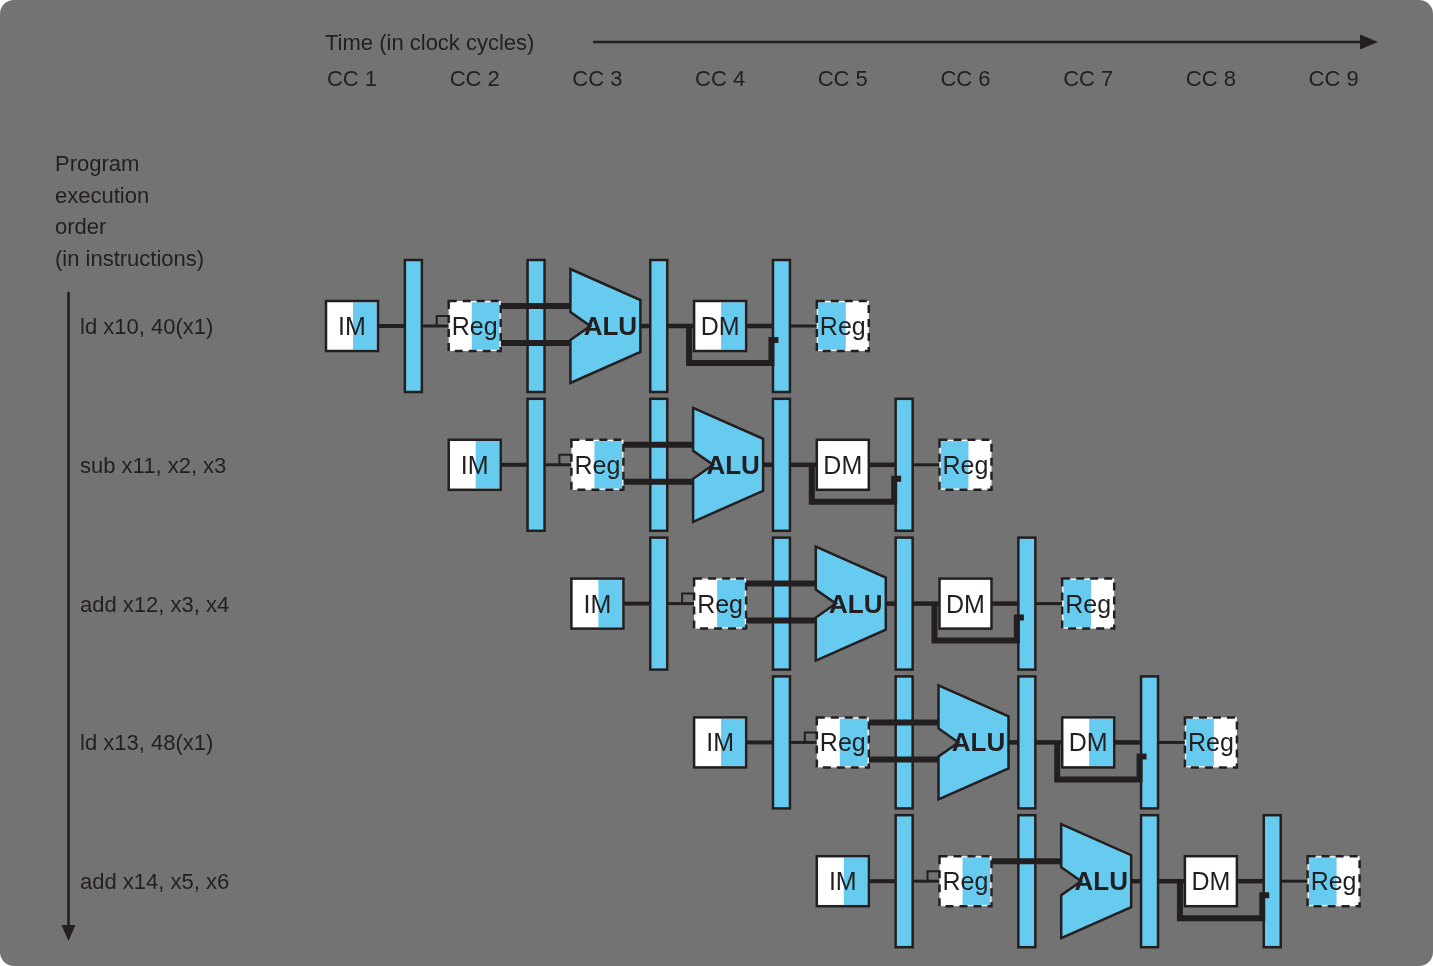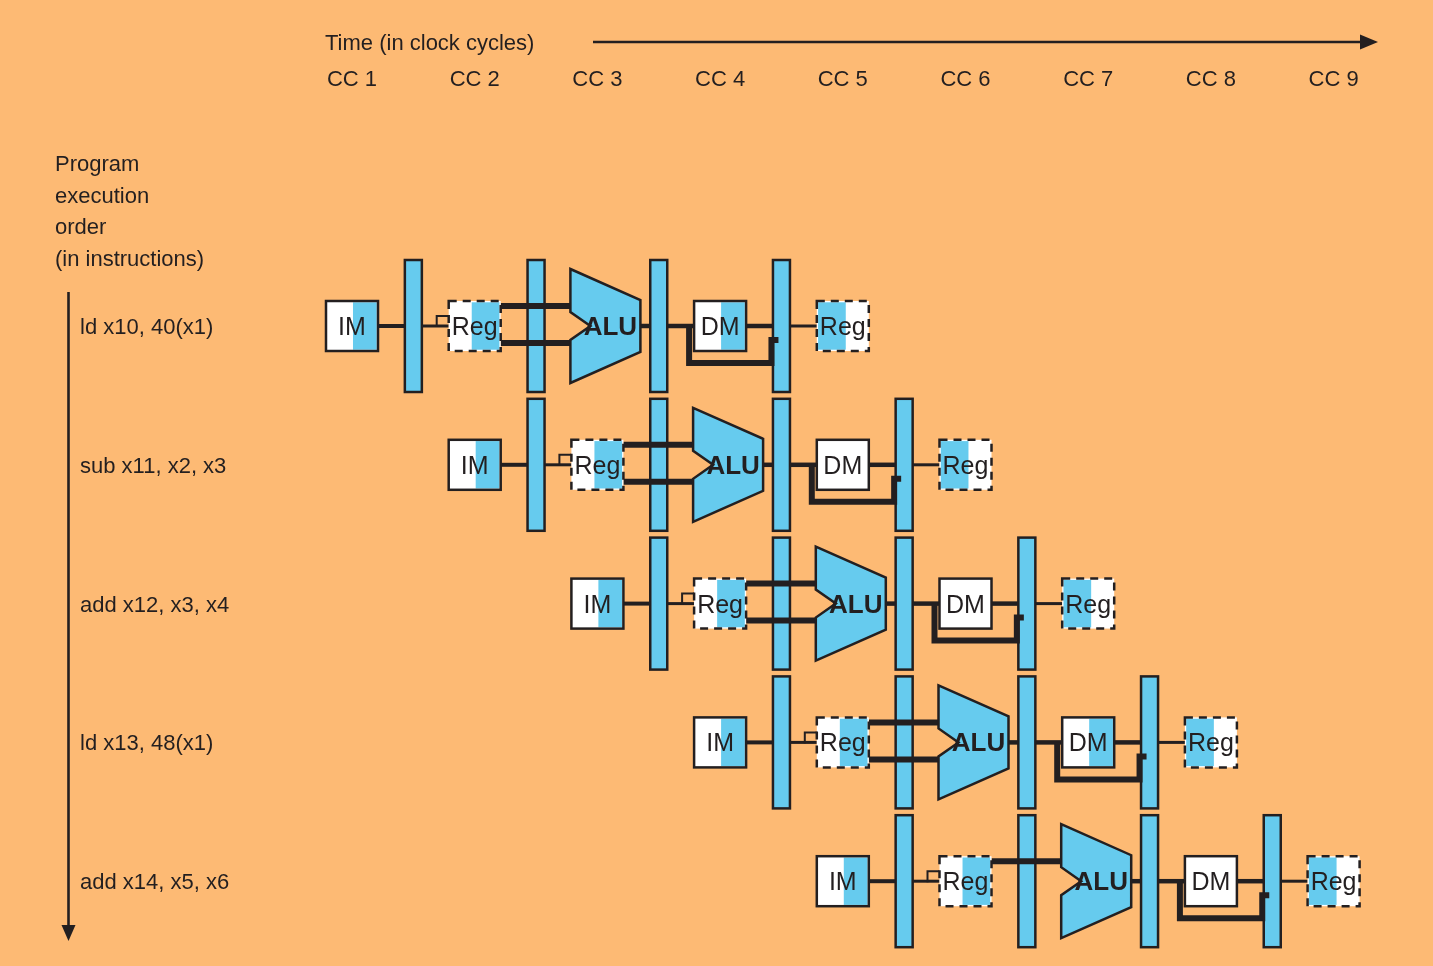--- a/index.html
+++ b/index.html
@@ -1,21 +1,22 @@
 <!DOCTYPE html>
 <html><head>
 <meta charset="utf-8">
 <style>
   html, body { margin: 0; padding: 0; background: #ffffff; }
   .canvas {
     position: relative;
     width: 1433px;
     height: 966px;
-    background: #fdba74;
+    background: #737373;
     font-family: "Liberation Sans", sans-serif;
+    border-radius: 14px;
   }
   svg { display: block; }
   svg text {
     font-family: "Liberation Sans", sans-serif;
     fill: #231F20;
   }
 </style>
 </head>
 <body>
 

